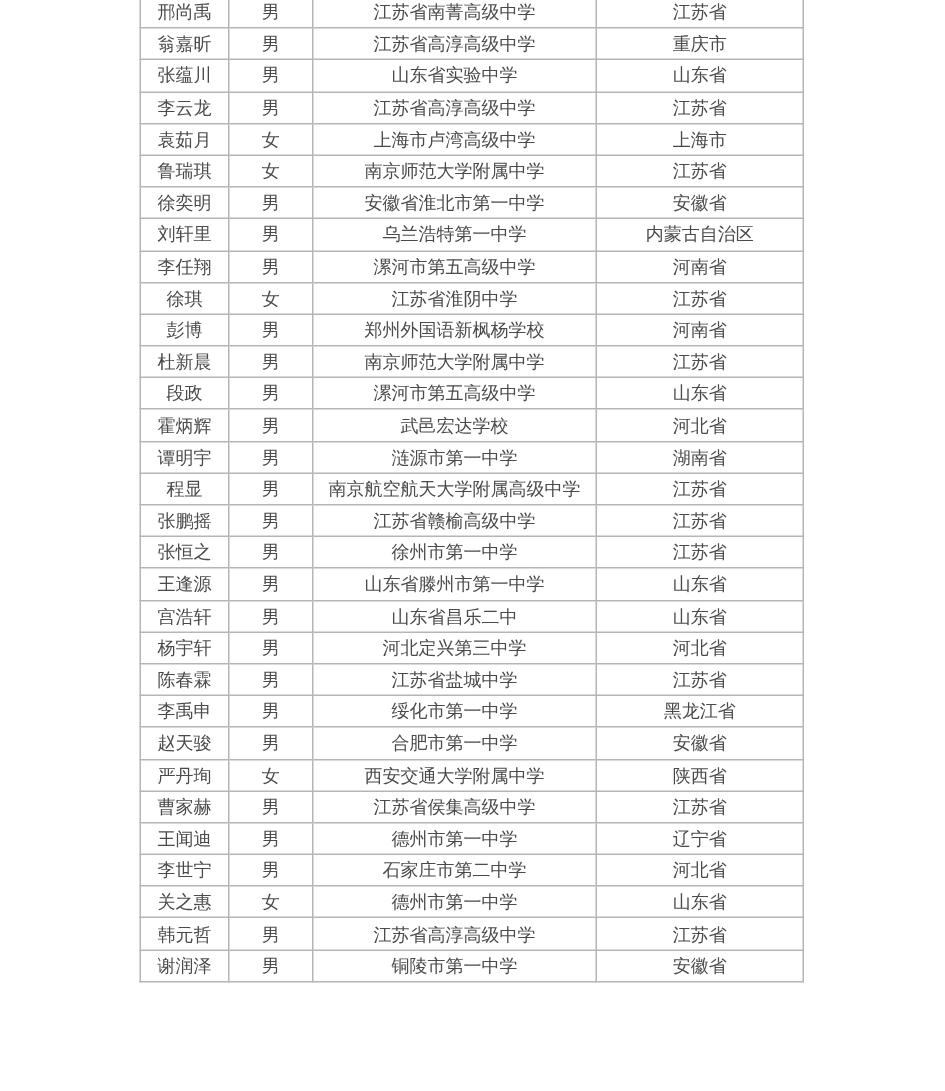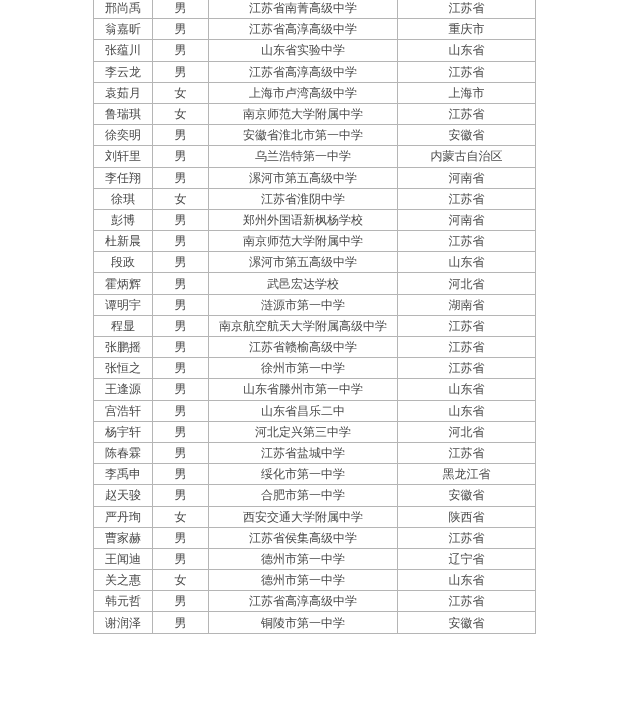--- a/index.html
+++ b/index.html
@@ -207,20 +207,26 @@
         <td>江苏省侯集高级中学</td>
         <td>江苏省</td>
       </tr>
       <tr>
         <td>王闻迪</td>
         <td>男</td>
         <td>德州市第一中学</td>
         <td>辽宁省</td>
       </tr>
       <tr>
+        <td>李世宁</td>
+        <td>男</td>
+        <td>石家庄市第二中学</td>
+        <td>河北省</td>
+      </tr>
+      <tr>
         <td>关之惠</td>
         <td>女</td>
         <td>德州市第一中学</td>
         <td>山东省</td>
       </tr>
       <tr>
         <td>韩元哲</td>
         <td>男</td>
         <td>江苏省高淳高级中学</td>
         <td>江苏省</td>

